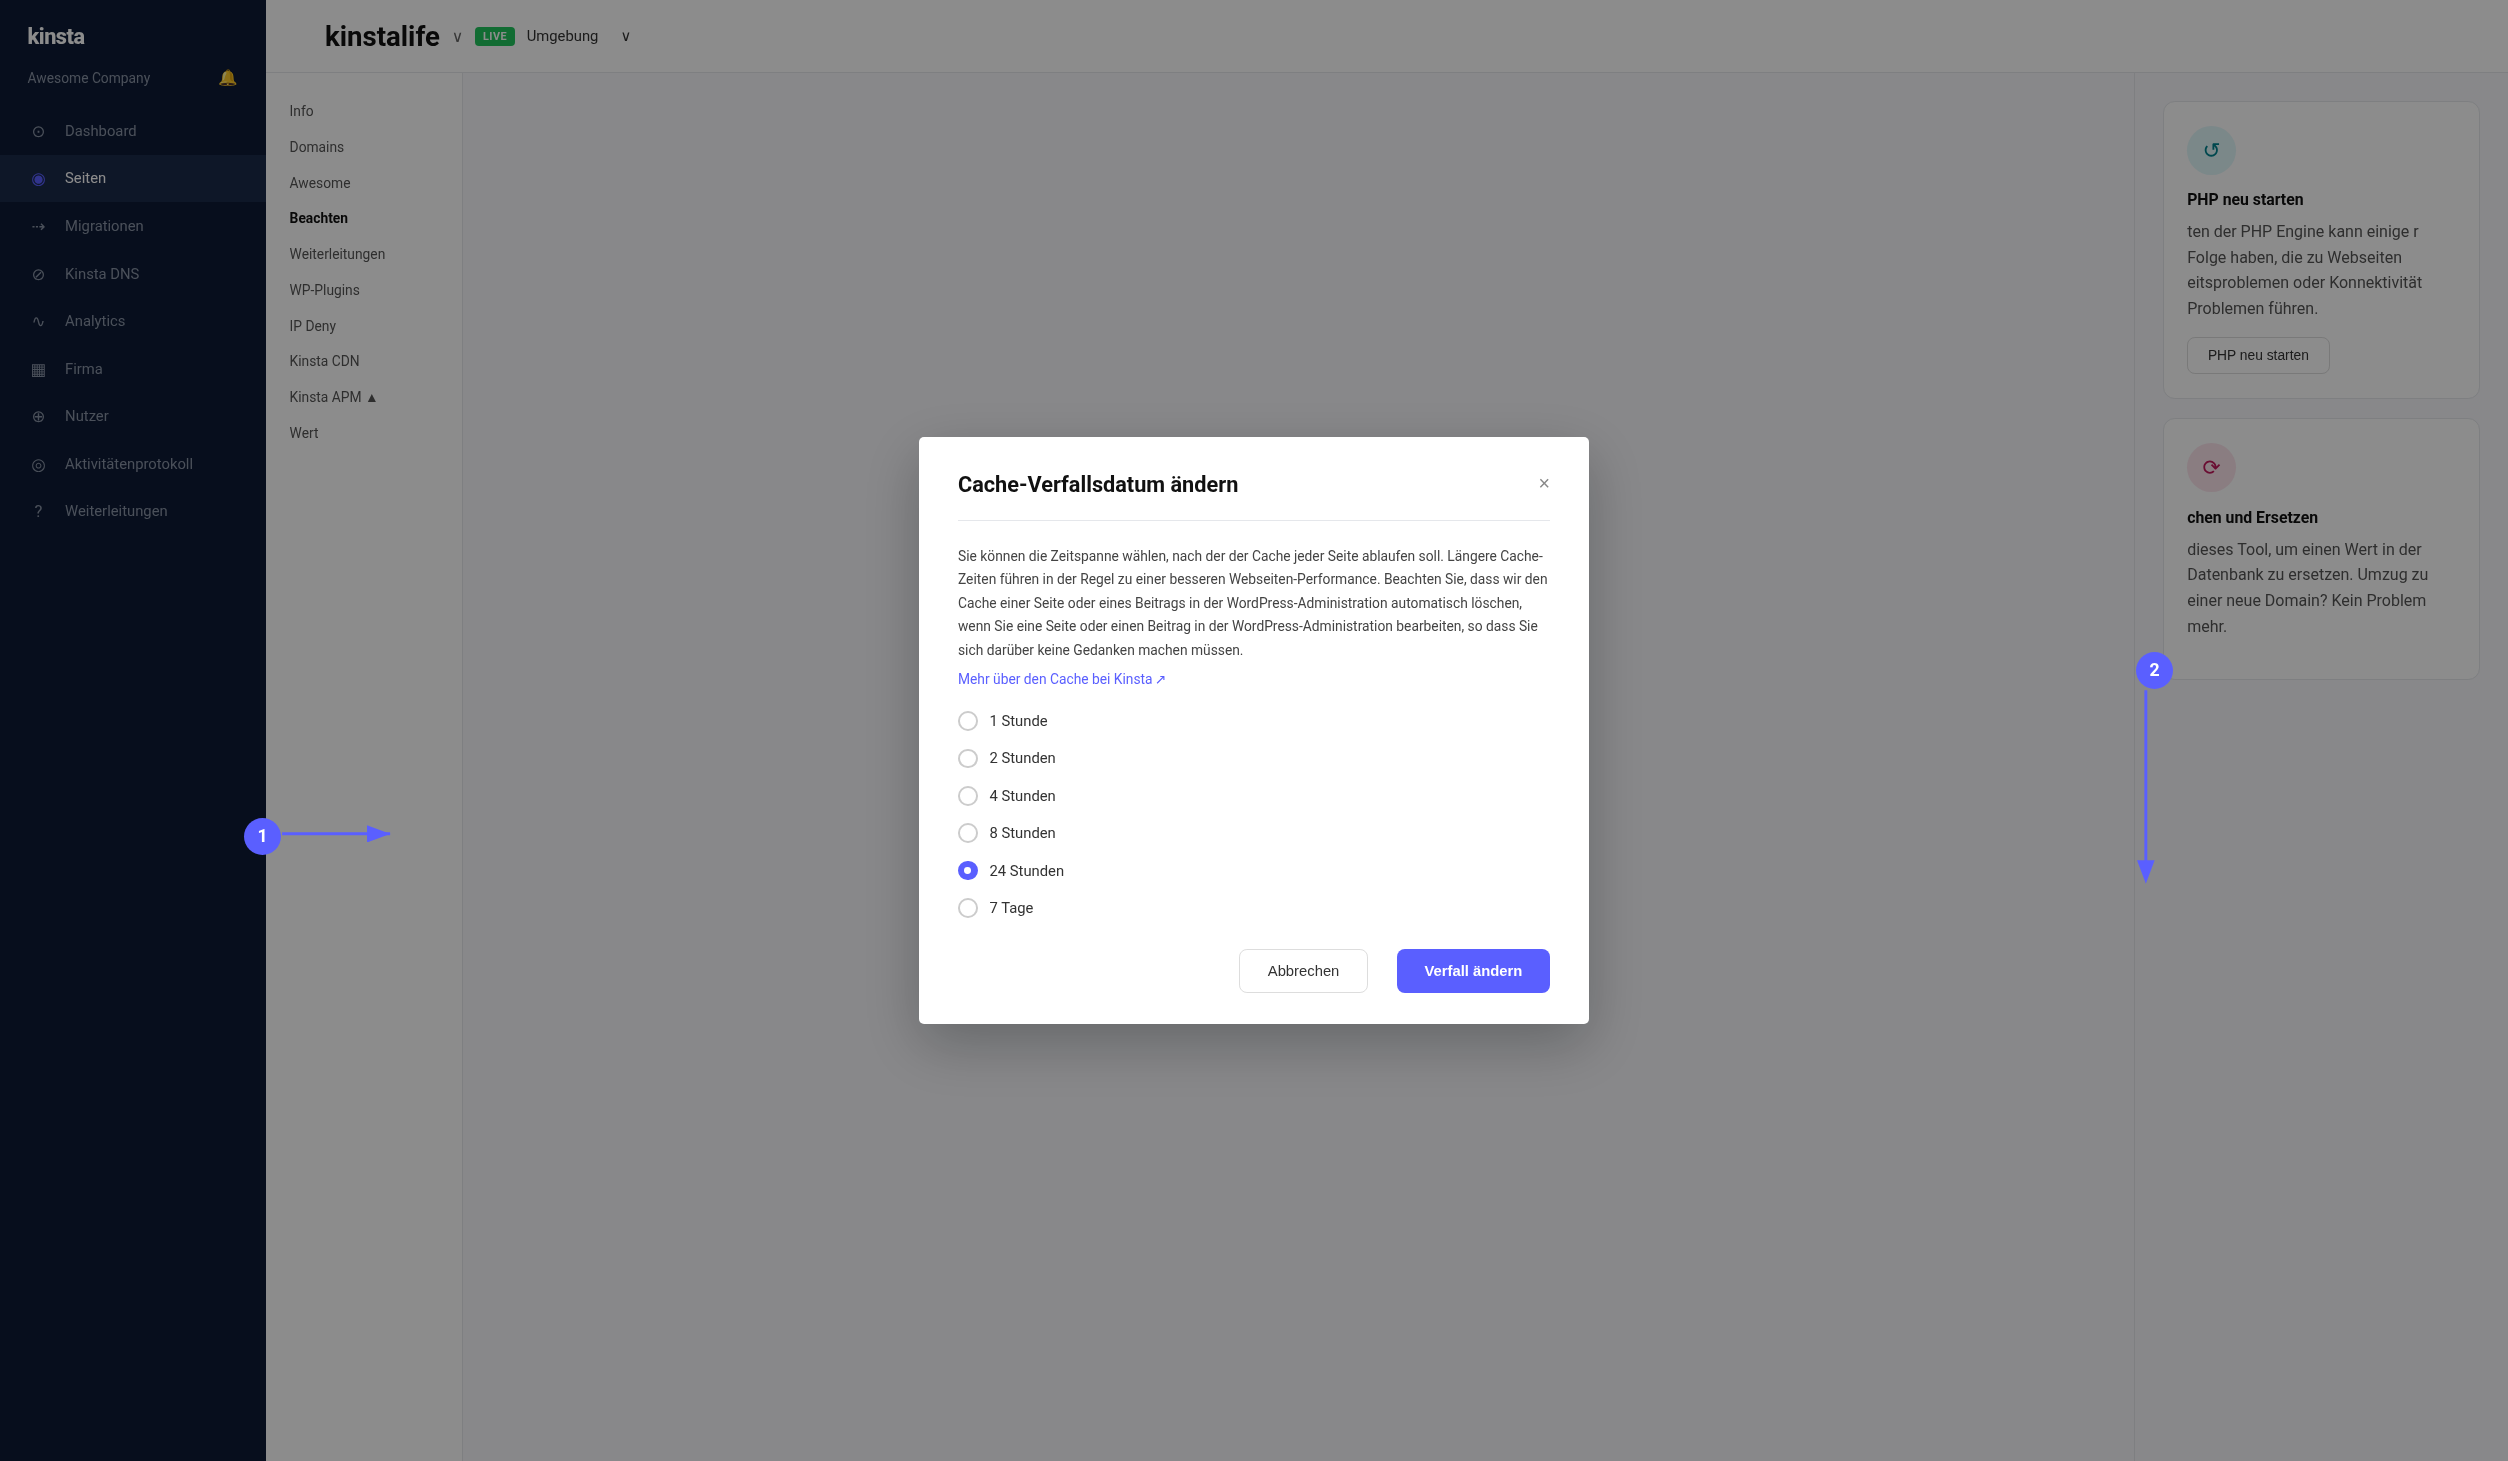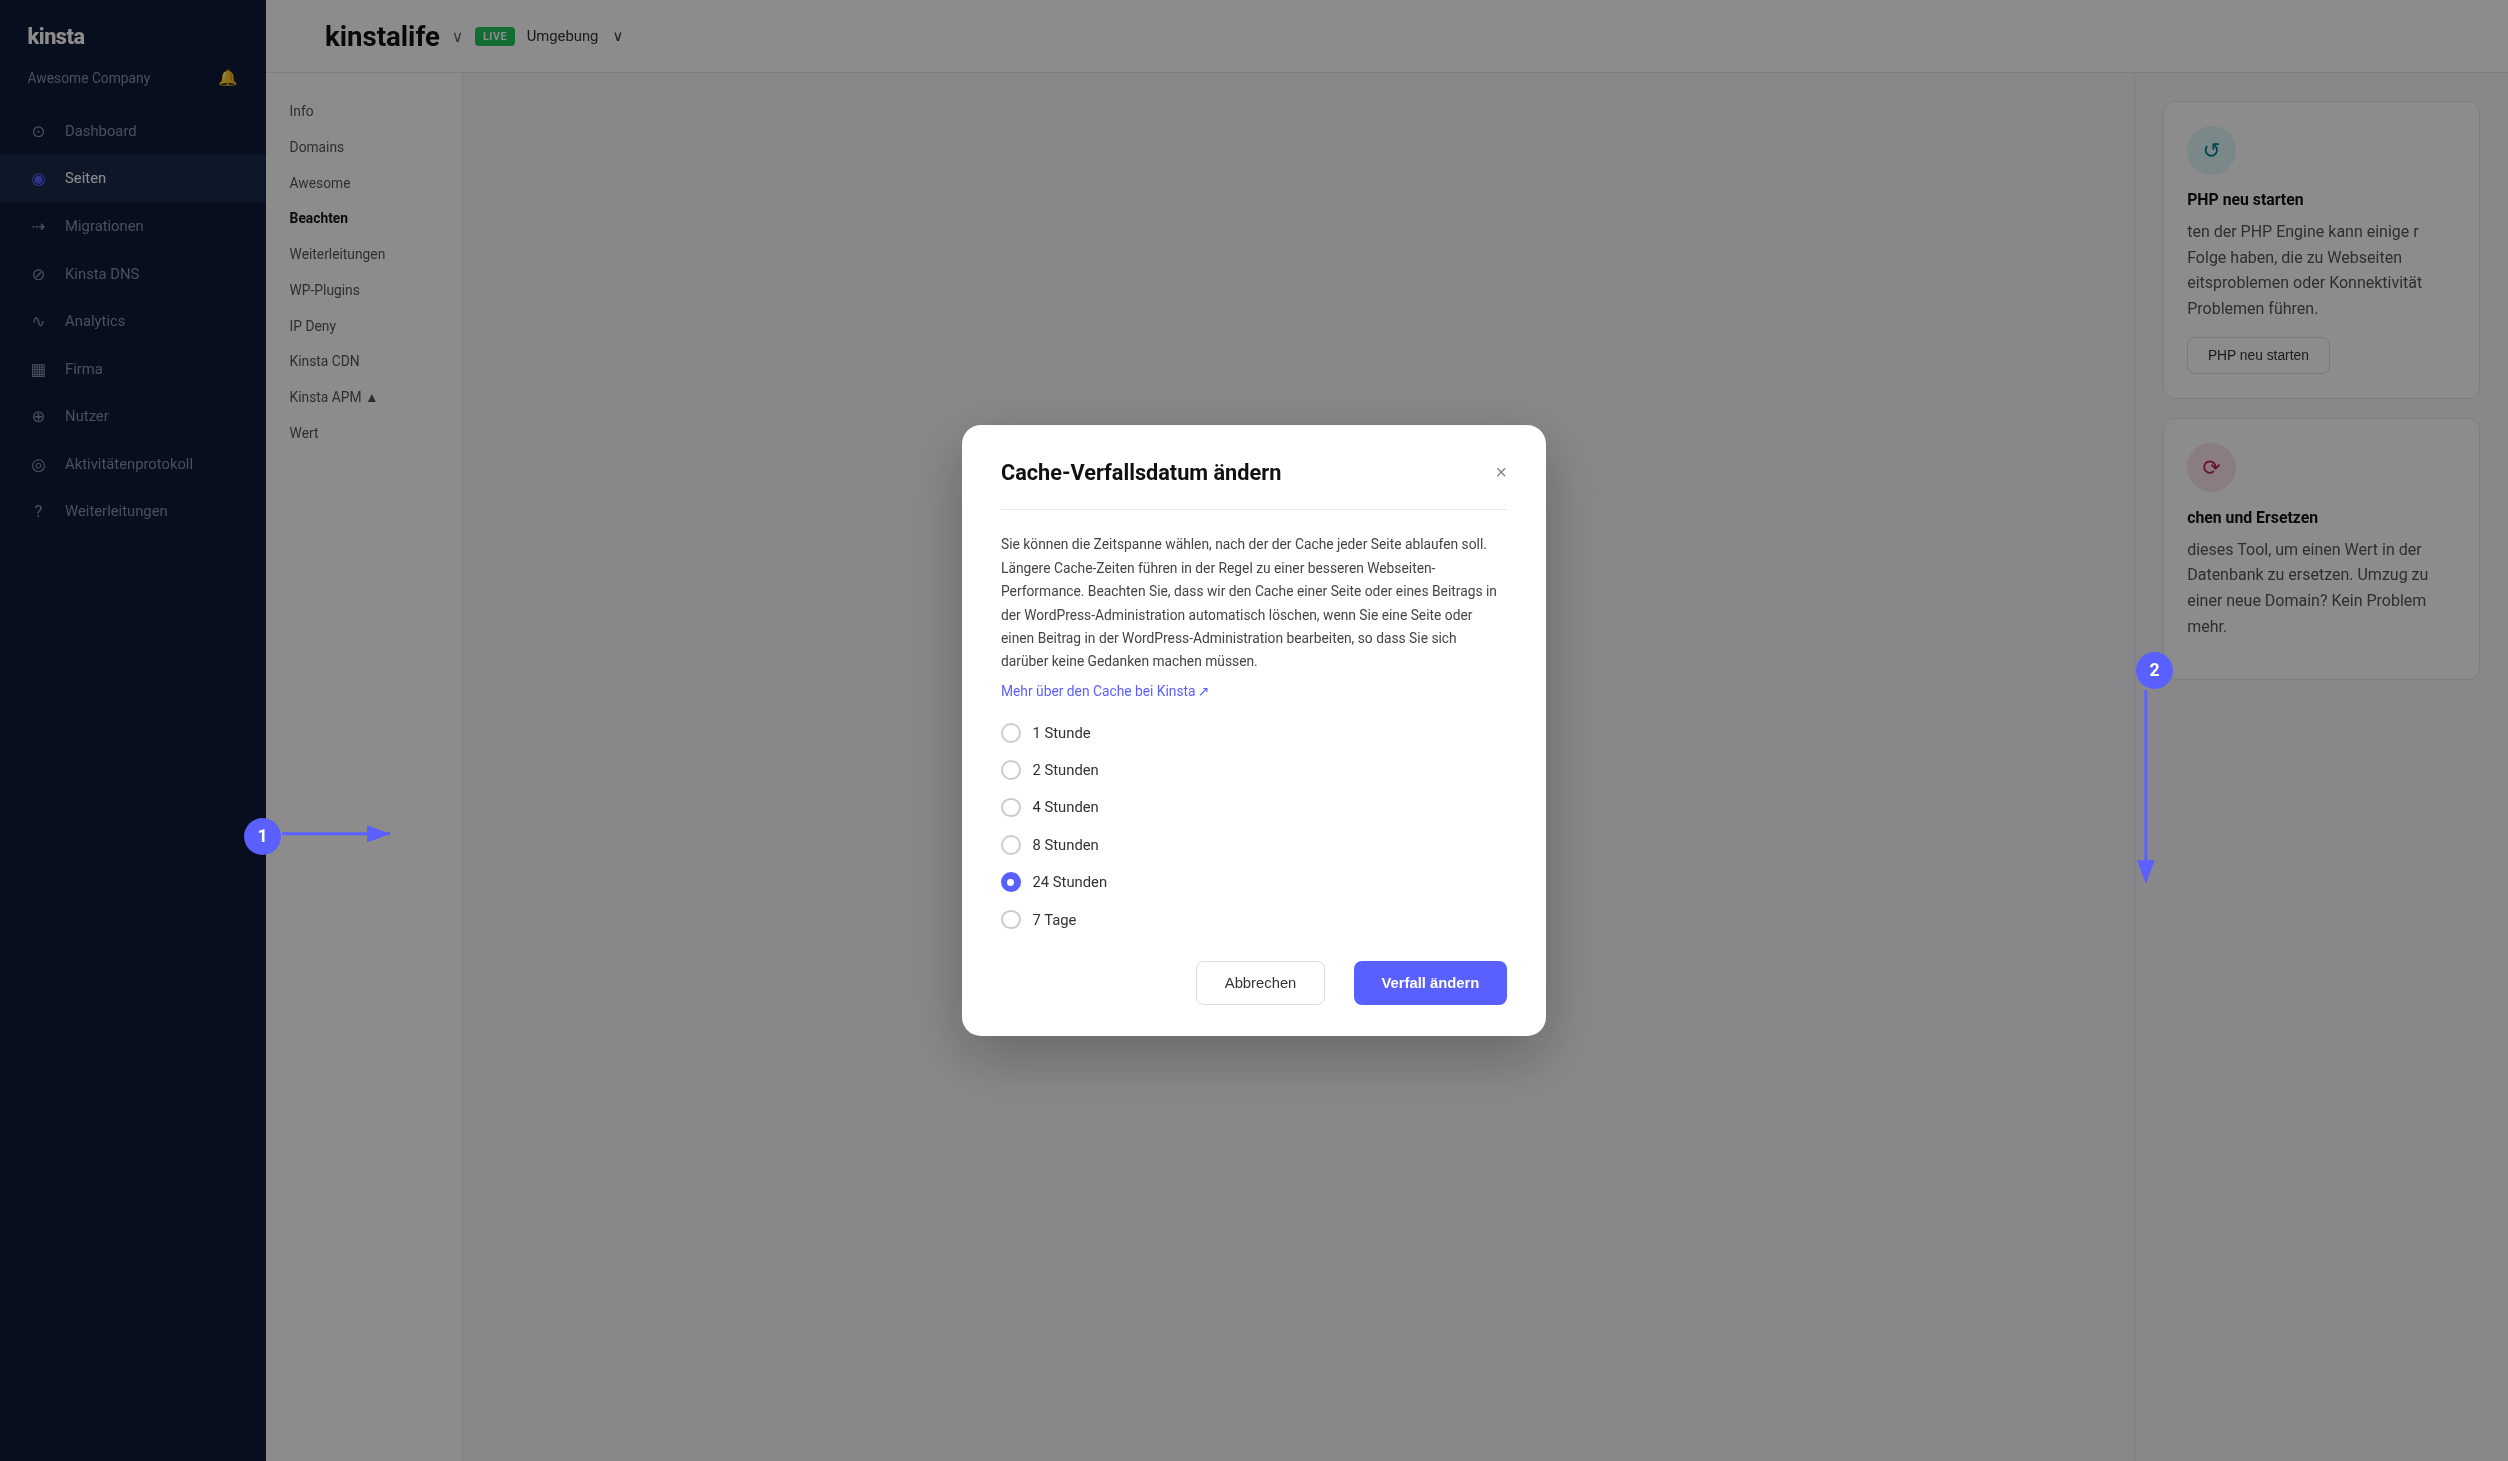--- a/index.html
+++ b/index.html
@@ -67,21 +67,21 @@
     .chevron-icon { color: #666; font-size: 15.8px; cursor: pointer; }
     .live-badge {
       background: #22c55e;
       color: #fff;
       font-size: 10.8px;
       font-weight: 700;
       padding: 3px 7.9px;
       border-radius: 3.9px;
       letter-spacing: 0.5px;
     }
-    .env-label { color: #333; font-size: 14.8px; cursor: pointer; display: flex; gap: 14px; }
+    .env-label { color: #333; font-size: 14.8px; cursor: pointer; display: flex; gap: 22px; }
 
     .main-content {
       flex: 1;
       display: flex;
       overflow: hidden;
       position: relative;
     }
 
     
     .sub-sidebar {
@@ -153,22 +153,22 @@
       background: rgba(0,0,0,0.45);
       z-index: 100;
       display: flex;
       align-items: center;
       justify-content: center;
     }
 
     
     .modal {
       background: #fff;
-      border-radius: 19px;
-      width: 584px;
+      border-radius: 5px;
+      width: 670px;
       max-width: 90vw;
       padding: 35px 39px 31.5px;
       position: relative;
       box-shadow: 0 19.7px 59px rgba(0,0,0,0.25);
     }
     .modal-header {
       display: flex;
       align-items: center;
       justify-content: space-between;
       margin-bottom: 23.6px;

